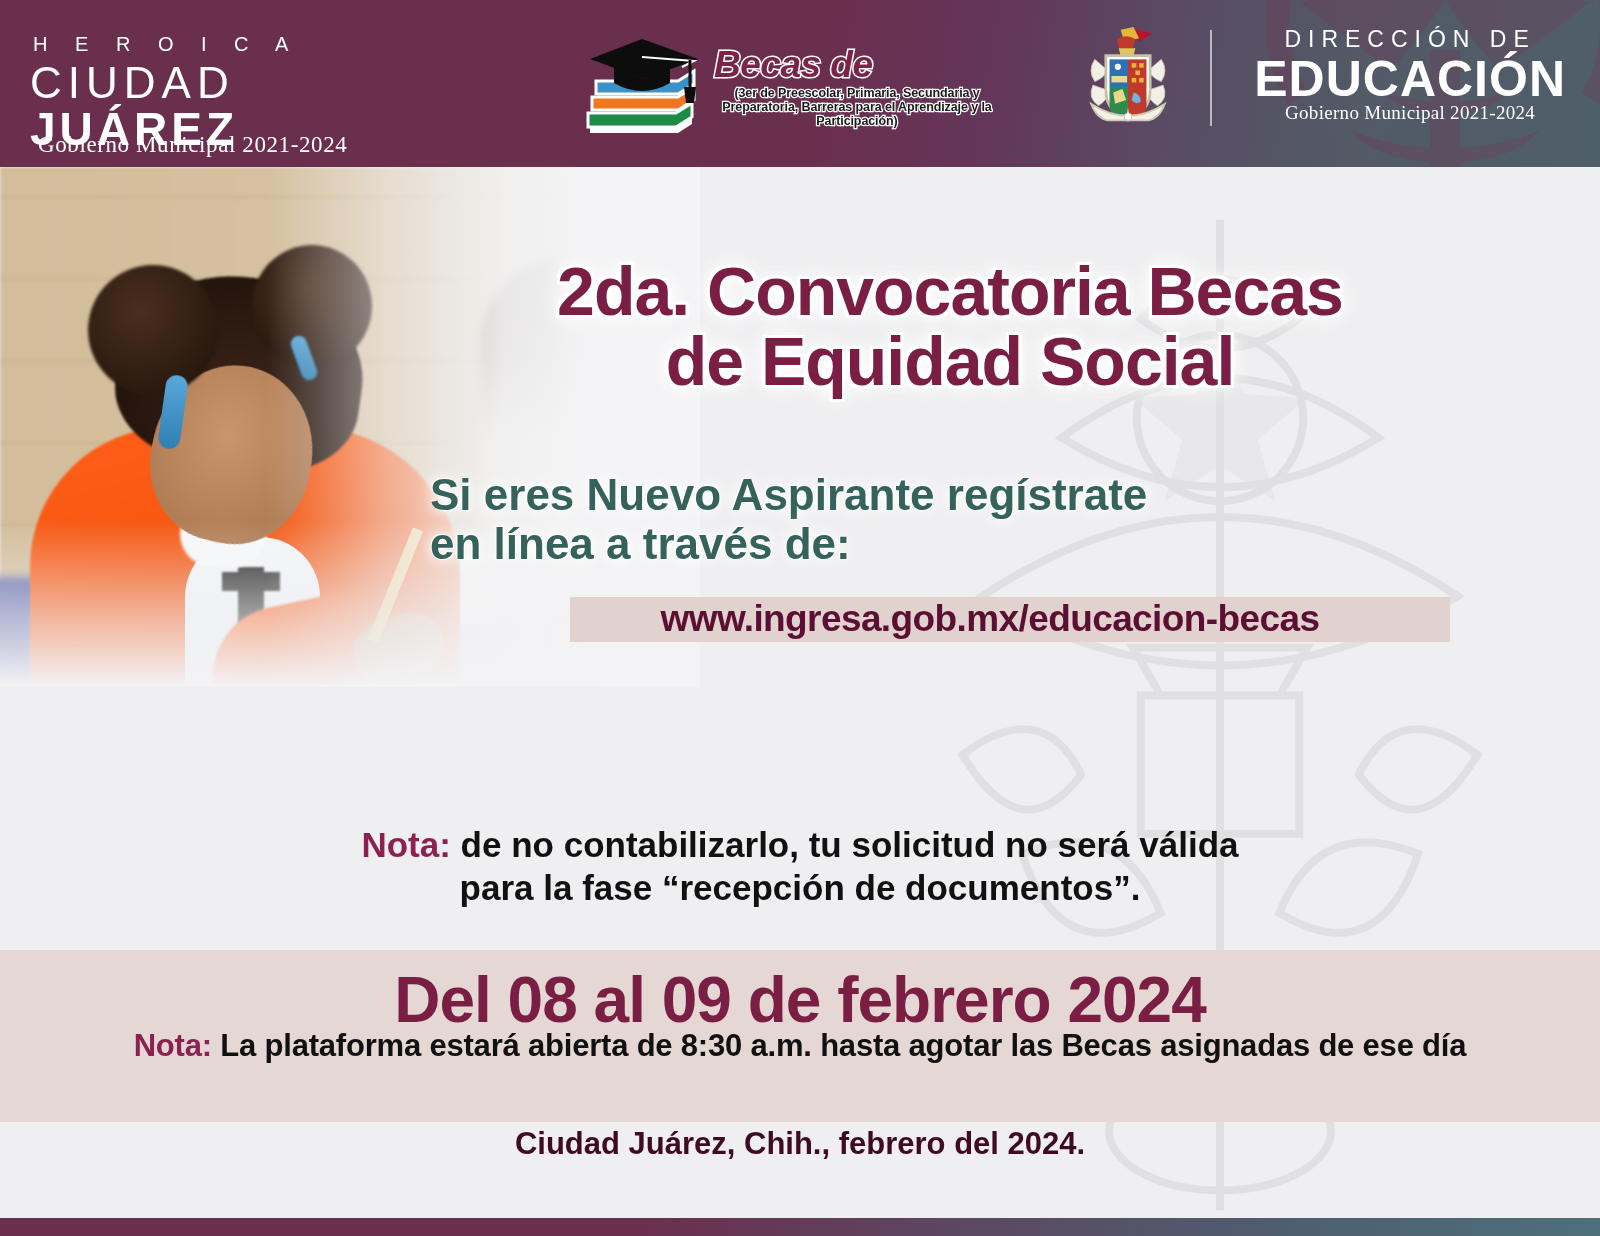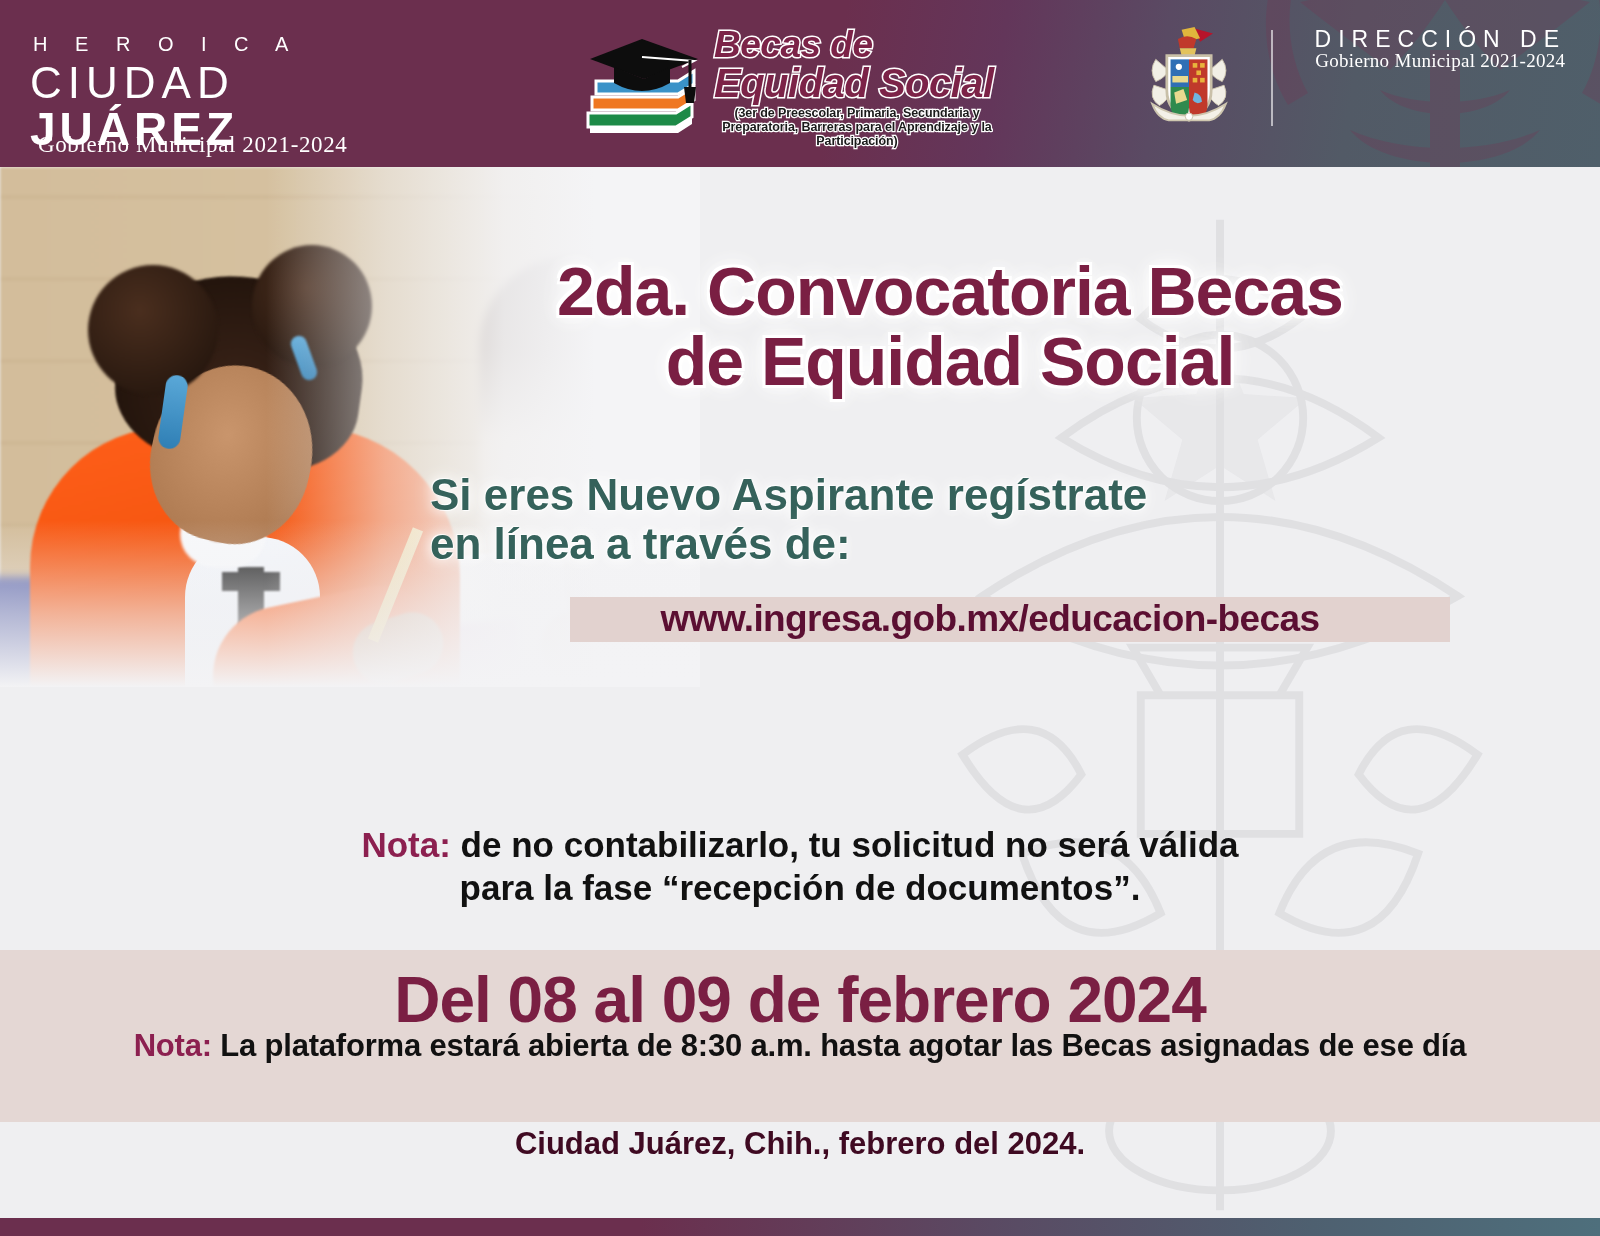--- a/index.html
+++ b/index.html
@@ -387,21 +387,20 @@
 
           <path d="M10 32 L62 12 L118 32 L64 52 Z" fill="#0d0d0d"></path>
           <path d="M34 40 v16 q28 16 56 0 v-16 L64 52 Z" fill="#0d0d0d"></path>
           <path d="M62 30 L114 34 L102 40" fill="none" stroke="#ffffff" stroke-width="2"></path>
           <path d="M110 33 v28" stroke="#0d0d0d" stroke-width="3"></path>
           <path d="M104 60 h12 l-2 16 h-8 z" fill="#0d0d0d"></path>
         </svg>
       </div>
       <div class="becas-text">
         <div class="becas-l1">Becas de</div>
-        <div class="becas-l2">Equidad Social</div>
         <div class="becas-sub">(3er de Preescolar, Primaria, Secundaria y Preparatoria, Barreras para el Aprendizaje y la Participación)</div>
       </div>
     </div>
 
     <div class="logo-right">
       <svg width="96" height="108" viewBox="0 0 104 112" aria-hidden="true">
         <path d="M56 4 l22 6 -14 9 z" fill="#b7142b"></path>
         <path d="M44 6 l14 -3 6 12 -16 4 z" fill="#e0b63c"></path>
         <path d="M40 16 q10 -6 20 0 l-3 10 h-15 z" fill="#c0392b"></path>
         <path d="M42 26 l18 0 -2 8 -14 0 z" fill="#e3c35c"></path>
@@ -422,20 +421,21 @@
         <rect x="56" y="58" width="5" height="5" fill="#e8b33c"></rect>
         <rect x="64" y="58" width="5" height="5" fill="#e8b33c"></rect>
         <path d="M36 74 l10 -4 4 12 -12 4 z" fill="#e8d98f"></path>
         <path d="M58 74 q8 2 8 10 q-6 4 -10 -2 z" fill="#6fb5e0"></path>
         <path d="M12 86 q40 26 80 0 q-6 16 -18 18 h-44 q-12 -2 -18 -18 z" fill="#f4f1e8" stroke="#cfc7b0" stroke-width="2"></path>
         <circle cx="52" cy="100" r="4" fill="#ffffff" stroke="#c9c0a8"></circle>
       </svg>
       <div class="divider"></div>
       <div class="de-text">
         <div class="de-l1">DIRECCIÓN DE</div>
+        <div class="de-l2">EDUCACIÓN</div>
         <div class="de-l3">Gobierno Municipal 2021-2024</div>
       </div>
     </div>
   </div>
 
   <svg class="body-watermark" viewBox="0 0 380 520" aria-hidden="true">
     <g fill="none" stroke="#4a4a52" stroke-width="4">
       <path d="M190 10 v500"></path>
       <path d="M150 60 q40 -40 80 0 q-40 30 -80 0 z"></path>
       <path d="M110 120 q80 -60 160 0 q-80 50 -160 0 z"></path>

